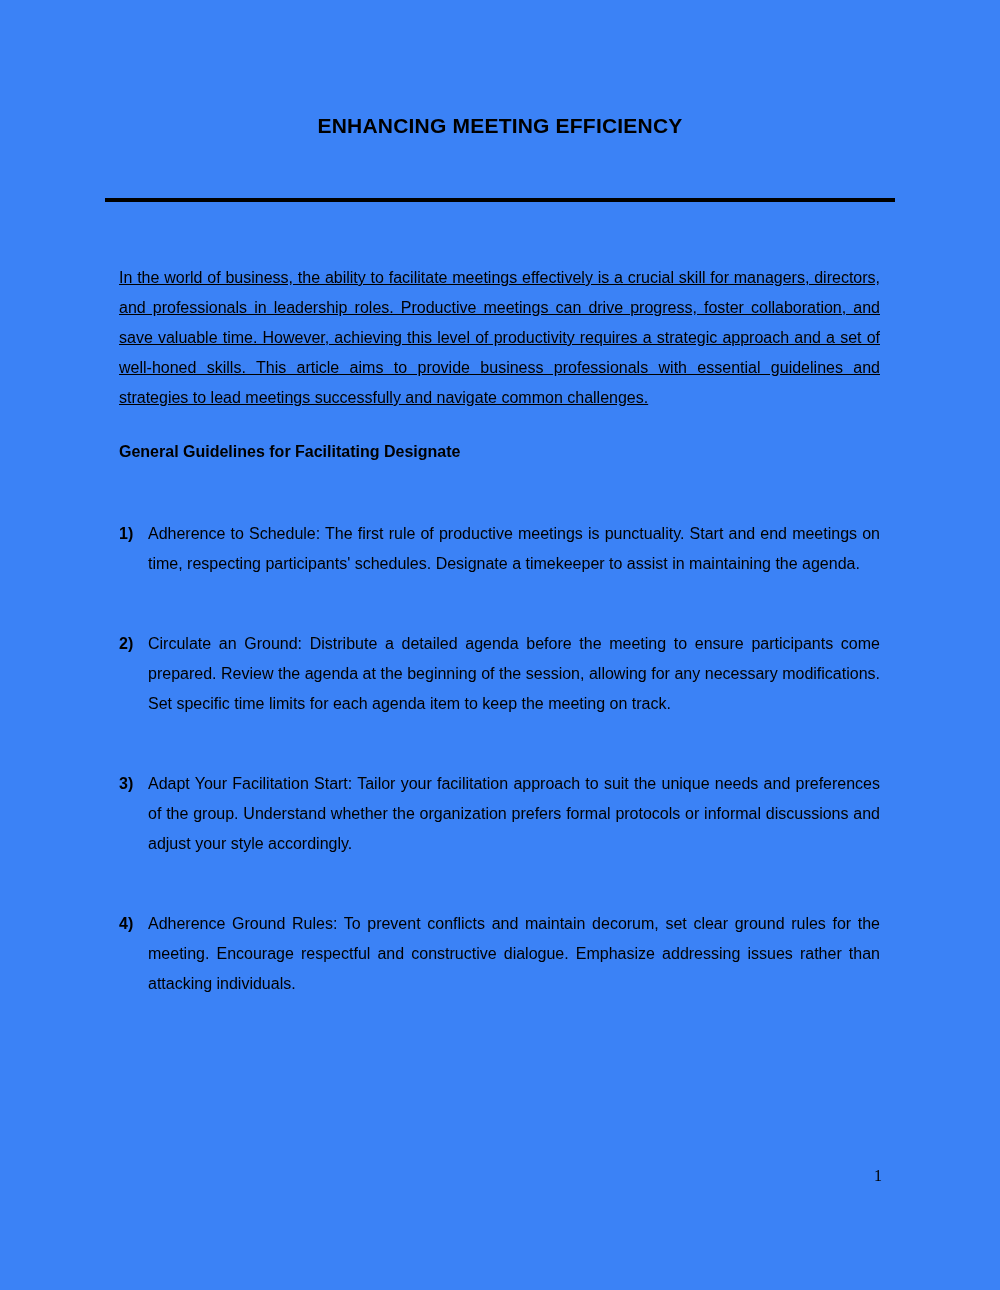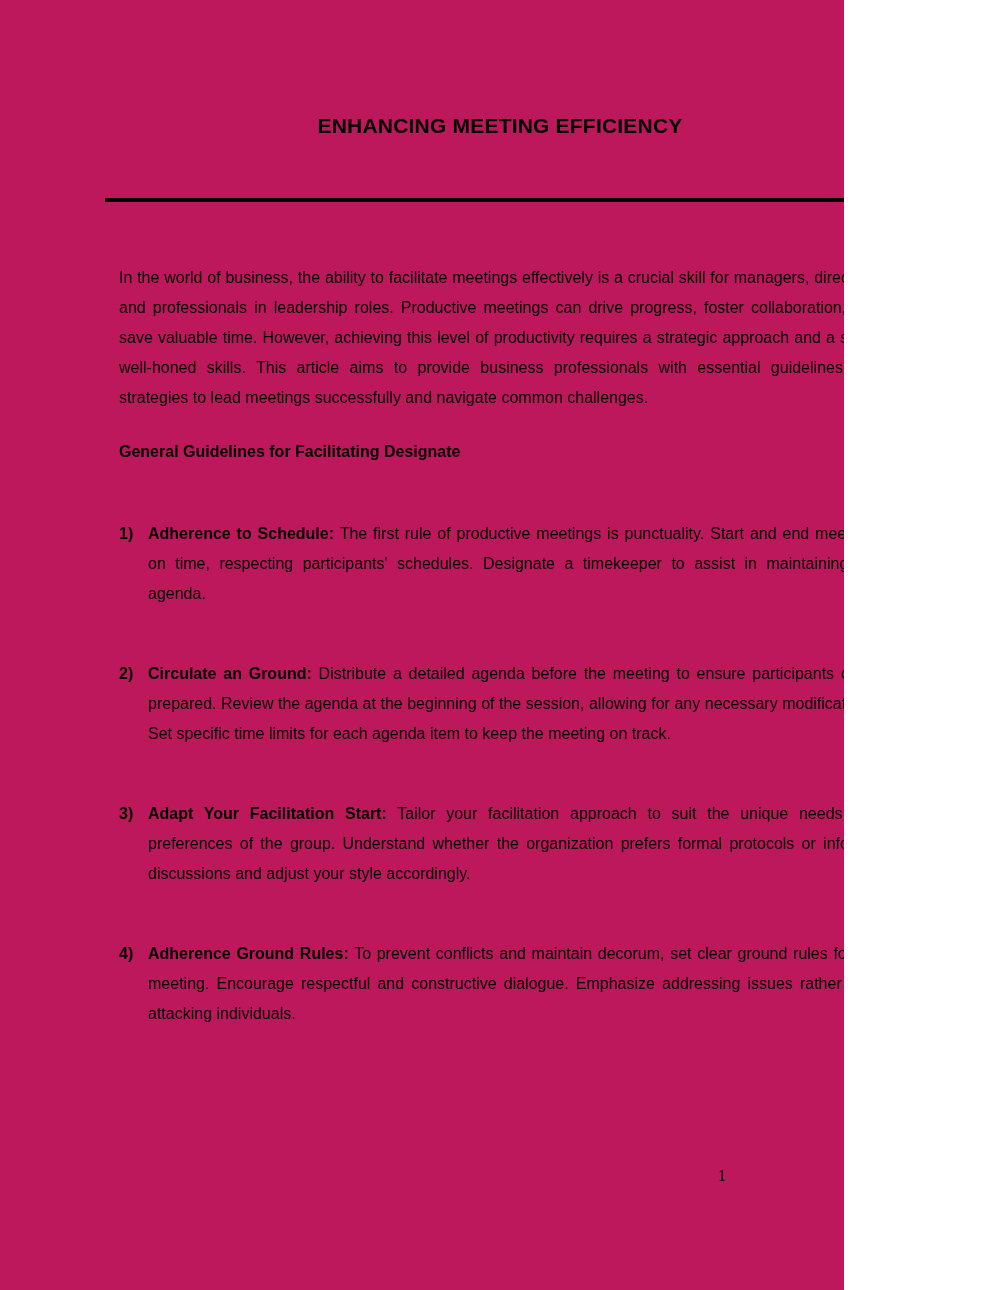--- a/index.html
+++ b/index.html
@@ -3,23 +3,23 @@
 <meta charset="utf-8">
 <style>
   html, body {
     margin: 0;
     padding: 0;
     background: #ffffff;
   }
 
   .page {
     position: relative;
-    width: 844px;
+    width: 1000px;
     height: 1290px;
-    background: #be185d;
+    background: #3b82f6;
     box-sizing: border-box;
     overflow: hidden;
     font-family: "Liberation Sans", sans-serif;
     color: #000000;
     -webkit-font-smoothing: antialiased;
   }
 
   
   .title-block {
     position: absolute;
@@ -55,20 +55,21 @@
     width: 761px;
   }
 
   p.body-para {
     margin: 0;
     font-size: 16px;
     line-height: 30px;
     text-align: justify;
     text-justify: inter-word;
     color: #000000;
+    text-decoration: underline;
   }
 
   .section-heading {
     margin: 0;
     padding-top: 24px;
     font-size: 16px;
     font-weight: bold;
     line-height: 30px;
     text-align: left;
     color: #000000;
@@ -101,21 +102,21 @@
     position: absolute;
     left: 0;
     top: 0;
     font-weight: bold;
     font-size: 16px;
     line-height: 30px;
     text-align: left;
   }
 
   .item-lead {
-    font-weight: bold;
+    font-weight: normal;
   }
 
   .item-body {
     font-weight: normal;
   }
 
   
   .page-number {
     position: absolute;
     right: 118px;

